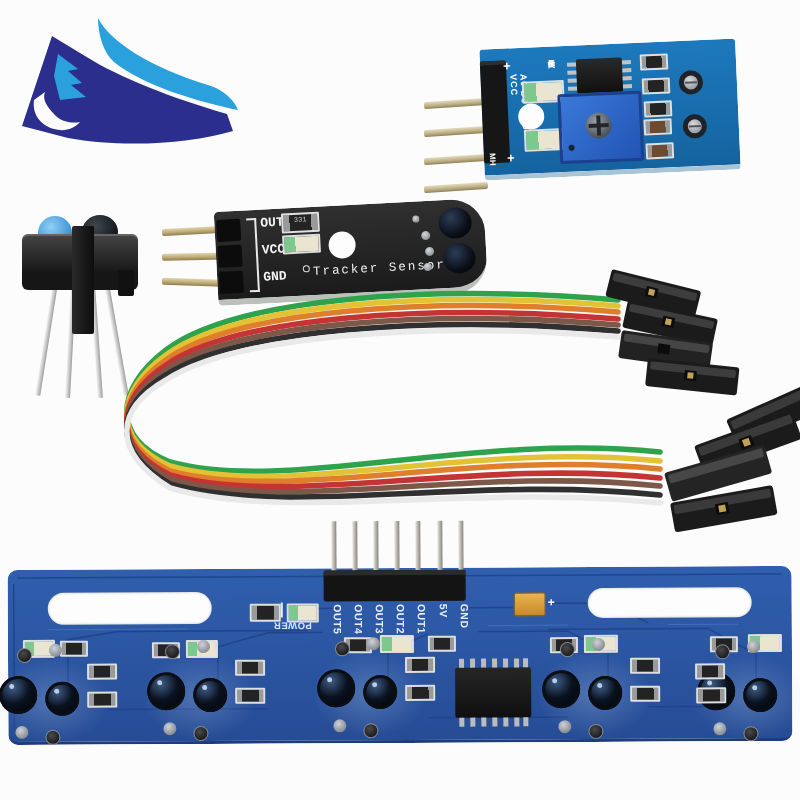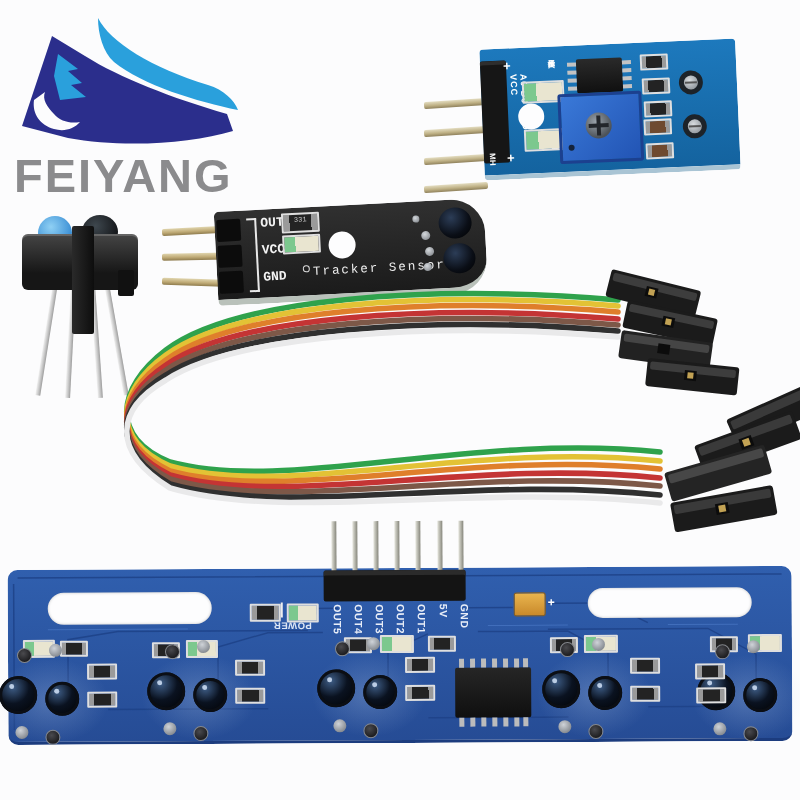--- a/index.html
+++ b/index.html
@@ -112,21 +112,20 @@
 <body>
 
 <div id="canvas">
 
   <svg id="logo" class="abs" viewBox="0 0 240 210">
     <path d="M86 8 C98 32 140 58 196 75 C212 80 222 90 226 100 C186 92 130 75 102 52 C91 42 86 24 86 8 Z" fill="#2aa0dc"></path>
     <path d="M40 26 L10 116 L56 128 C110 138 178 134 221 121 L215 104 C160 88 108 68 73 46 Z" fill="#2b2e8c"></path>
     <path d="M22 90 C20 104 28 115 42 119 C52 122 62 119 68 112 C58 114 48 111 42 104 C35 97 30 89 33 82 Z" fill="#fcfcfd"></path>
     <path d="M46 44 L66 59 L56 61 L70 73 L59 75 L74 87 L48 90 L42 66 Z" fill="#2aa0dc"></path>
   </svg>
-  <div id="logo-text" class="abs">FEIYANG</div>
 
   <div id="m1" class="abs">
     <div class="m1pin abs" style="top:66px"></div>
     <div class="m1pin abs" style="top:94px"></div>
     <div class="m1pin abs" style="top:122px"></div>
     <div class="m1pin abs" style="top:150px"></div>
     <div id="m1-board" class="abs">
       <div id="m1-hdr" class="abs"></div>
       <div class="m1-silk abs" style="left:23px;top:10px;font-size:13px">+</div>
       <div class="m1-silk vtext abs" style="left:28px;top:26px;height:82px;font-size:9px;letter-spacing:1px">A0 D0 GND VCC</div>

